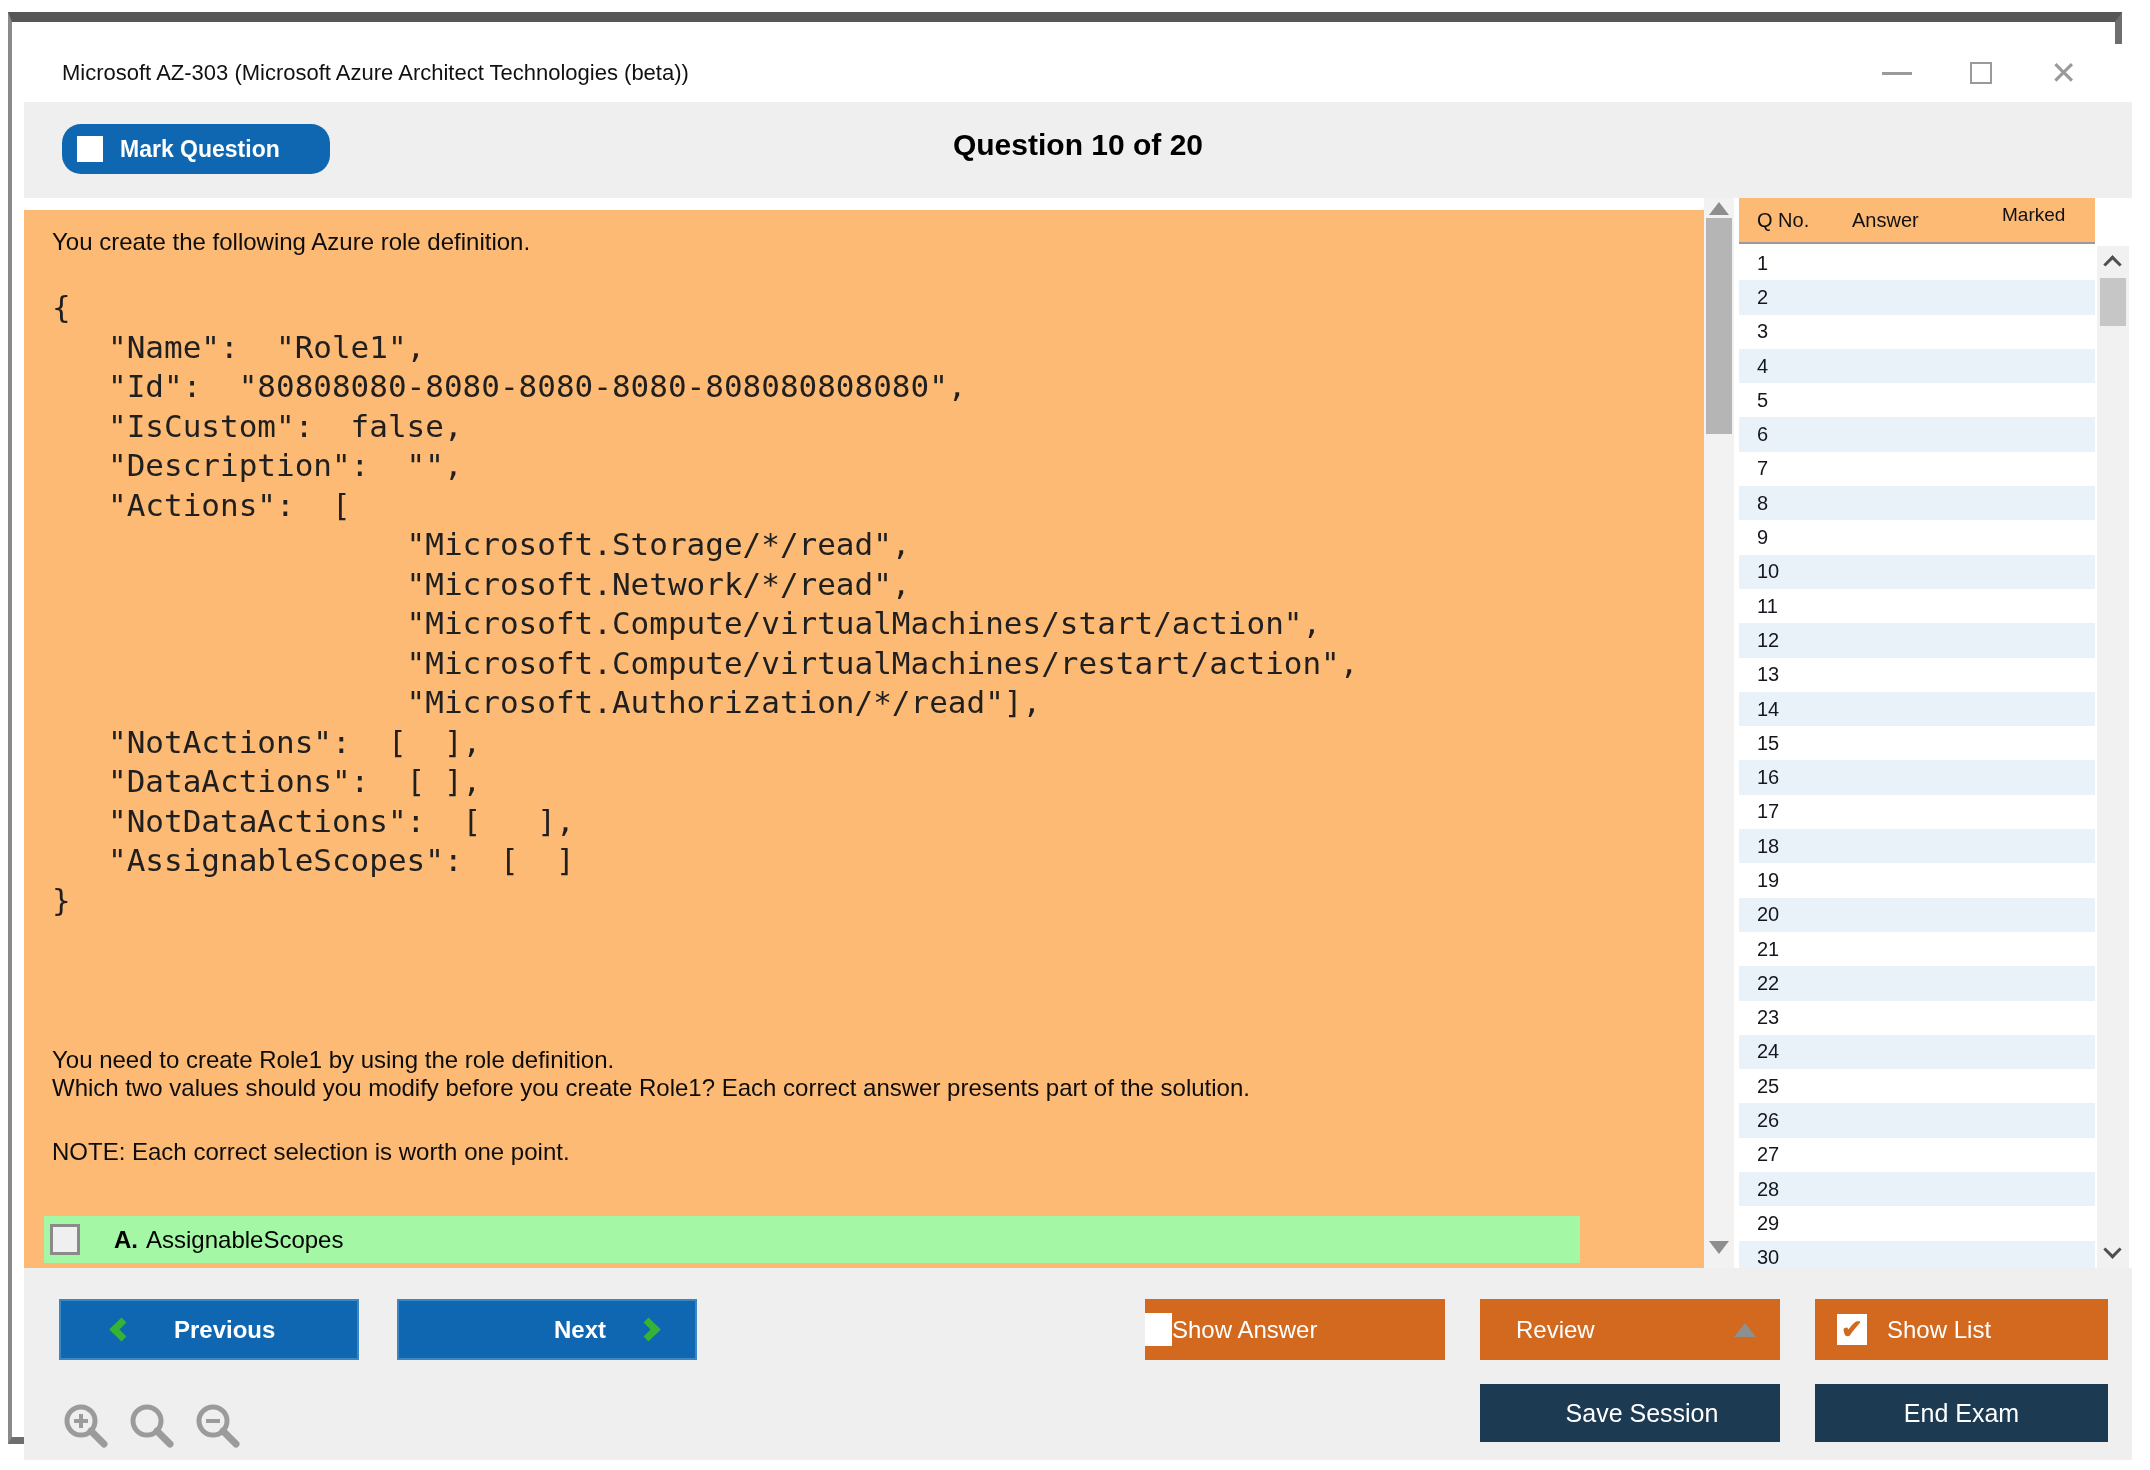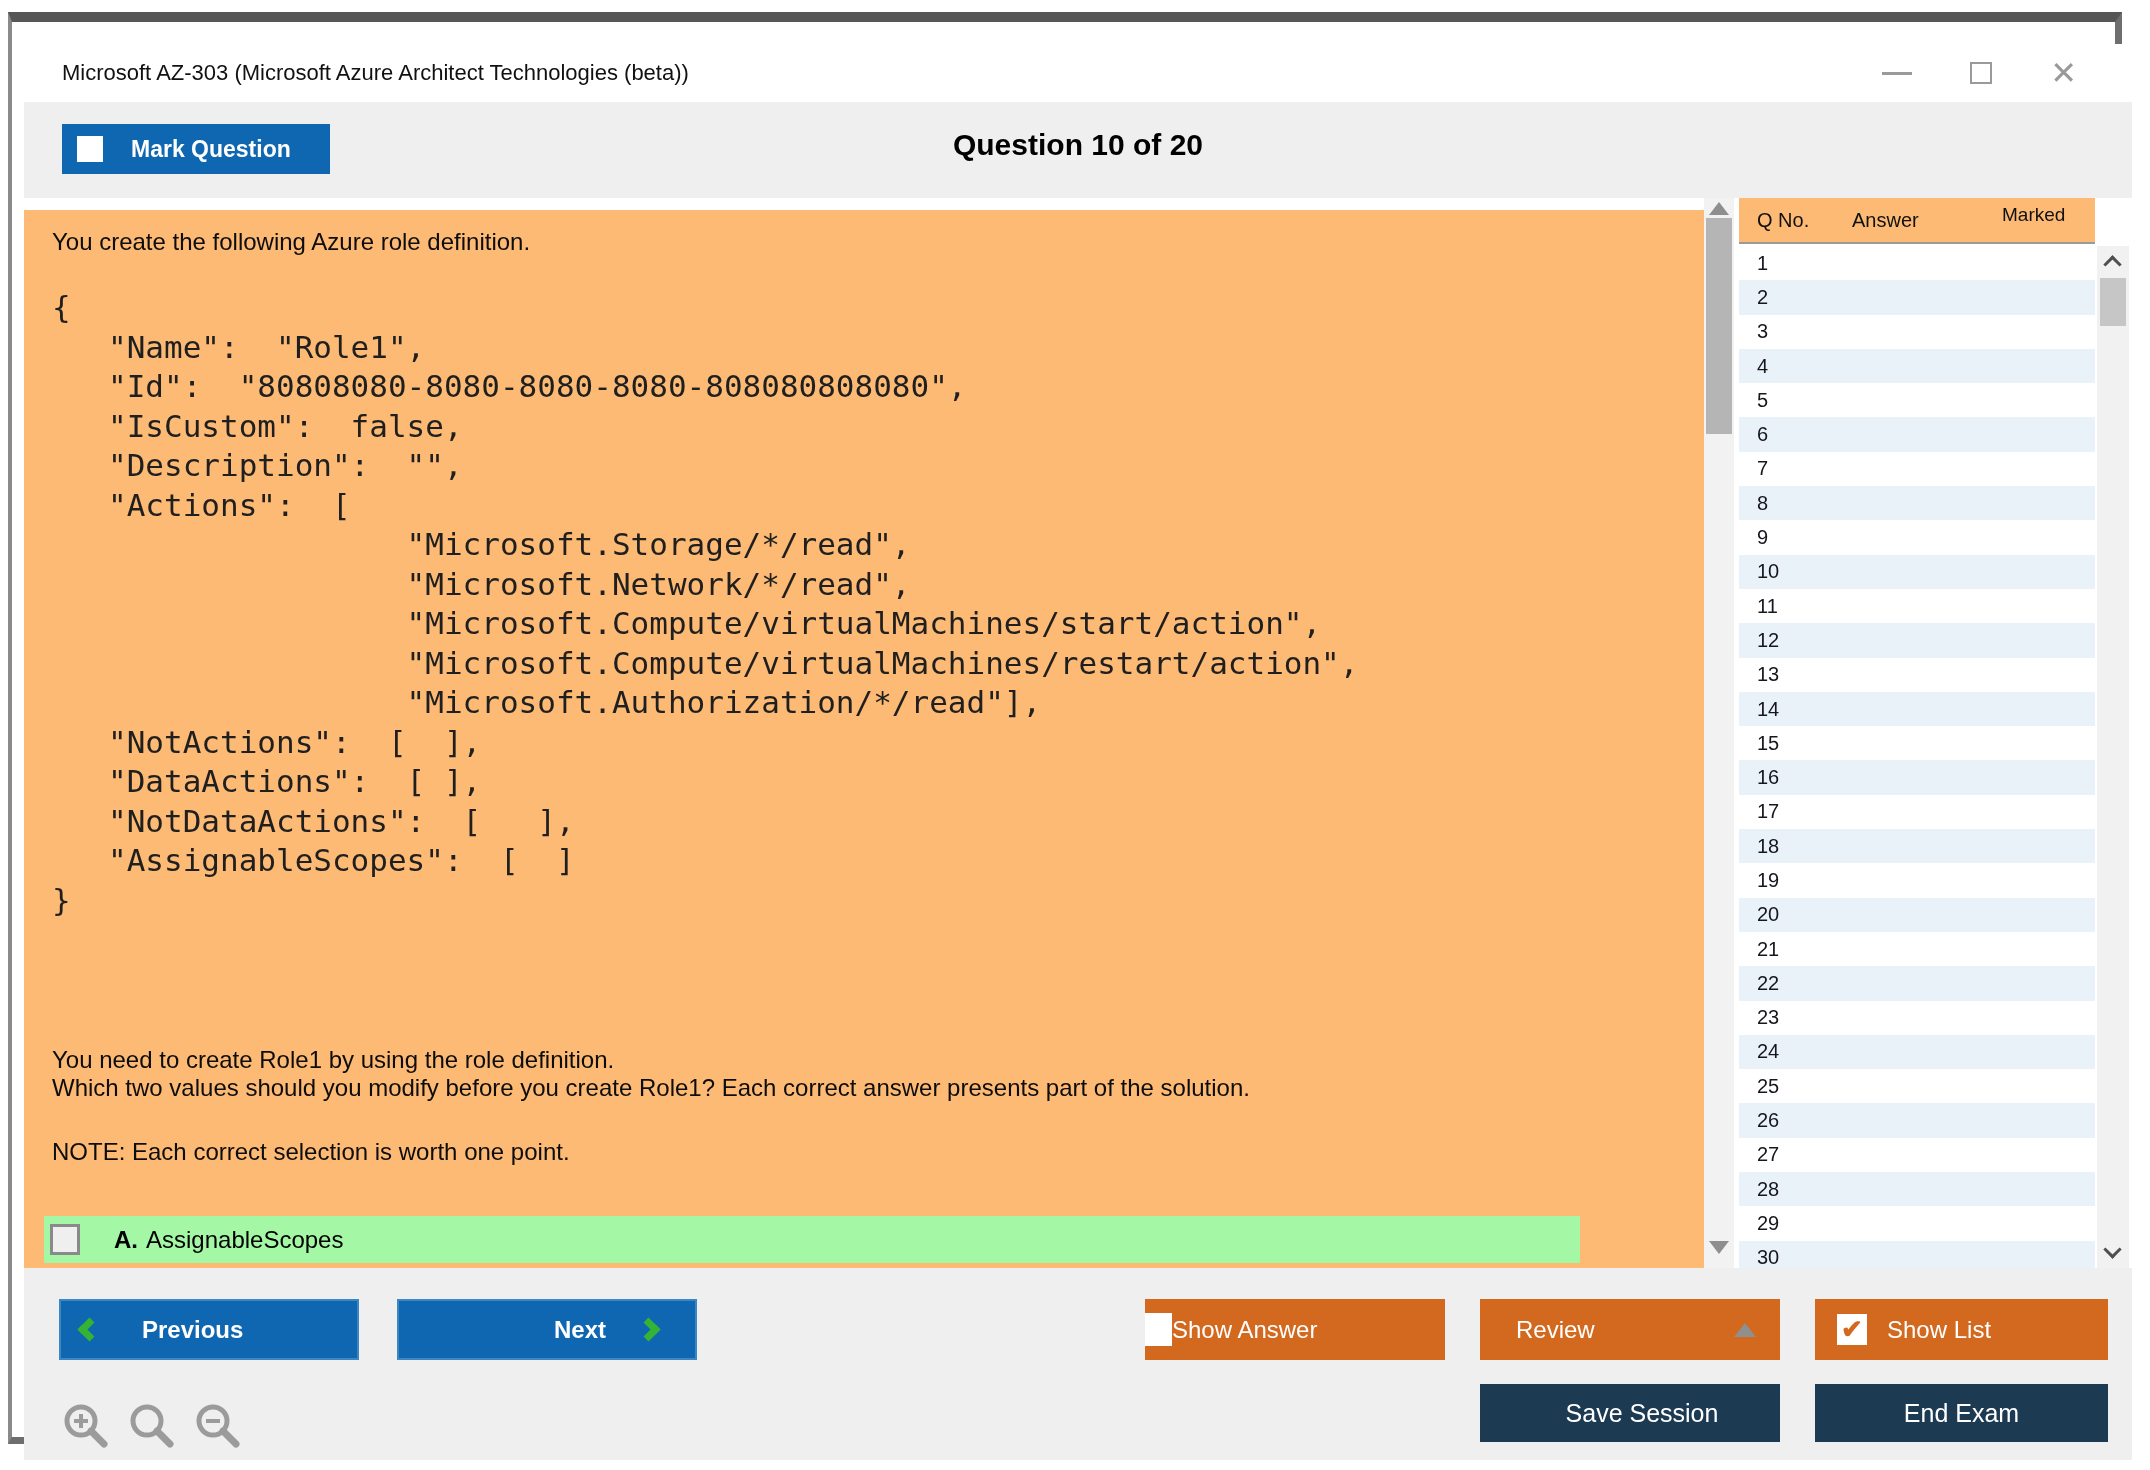--- a/index.html
+++ b/index.html
@@ -16,22 +16,22 @@
   .title-text { position:absolute; left:38px; top:16px; font-size:22px; color:#111111; }
   .win-controls { position:absolute; right:55px; top:0; height:58px; display:flex; align-items:center; gap:58px; }
   .ctl-min  { width:30px; height:3px; background:#9a9a9a; }
   .ctl-max  { width:22px; height:22px; border:2px solid #9a9a9a; }
   .ctl-close{ font-size:32px; color:#9a9a9a; line-height:1; font-weight:400; }
 
   
   .header-band { position:absolute; left:12px; top:80px; width:2108px; height:96px; background:#efeff0; }
   .mark-btn {
     position:absolute; left:38px; top:22px; width:268px; height:50px;
-    background:#0f67b1; color:#ffffff; display:flex; align-items:center; gap:28px;
-    padding-left:15px; font-size:23px; font-weight:bold; cursor:pointer;
+    background:#0f67b1; color:#ffffff; display:flex; align-items:center; gap:17px;
+    padding-left:15px; font-size:23px; font-weight:bold; cursor:pointer;border-radius:19px;
   }
   .mark-checkbox { width:26px; height:26px; background:#ffffff; display:inline-block; }
   .q-counter { position:absolute; left:0; top:26px; width:100%; text-align:center; font-size:30px; font-weight:bold; color:#000000; }
 
   
   .body-row { position:absolute; left:12px; top:176px; width:2108px; height:1070px; background:#ffffff; }
 
   .main-clip { position:absolute; left:0; top:12px; width:1680px; height:1070px; overflow:hidden; background:#fdba74; }
   .q-intro   { position:absolute; left:28px; top:18px;  font-size:24px; color:#0d0d0d; }
   .q-code    { position:absolute; left:28px; top:78px;  font-family:"DejaVu Sans Mono", monospace; font-size:31px; line-height:39.5px; color:#1f1f1f; white-space:pre; }
@@ -69,21 +69,21 @@
   .side-thumb { position:absolute; left:3px; top:32px; width:26px; height:48px; background:#c6c6c6; }
 
   
   .footer { position:absolute; left:12px; top:1246px; width:2108px; height:192px; background:#efeff0; }
 
   .btn { position:absolute; display:flex; align-items:center; color:#ffffff; font-size:24px; cursor:pointer; }
   .btn-blue { background:#0f67b1; border:2px solid #3c86c4; font-weight:bold;padding-left:32px; }
   .btn-orange { background:#d2691e; }
   .btn-navy { background:#1c3a52; justify-content:center; }
 
-  .btn-prev { left:35px;  top:31px; width:300px; height:61px; padding-left:20px; gap:44px; }
+  .btn-prev { left:35px;  top:31px; width:300px; height:61px; padding-left:52px; gap:44px; }
   .btn-next { left:373px; top:31px; width:300px; height:61px; justify-content:flex-end; padding-right:38px; gap:34px; }
   .chev-green { width:17px; height:17px; border-left:7px solid #35b335; border-bottom:7px solid #35b335; flex:none; }
   .chev-green.left  { transform:rotate(45deg); }
   .chev-green.right { transform:rotate(225deg); }
 
   .btn-show-answer { left:1121px; top:31px; width:300px; height:61px; }
   .btn-review      { left:1456px; top:31px; width:300px; height:61px; padding-left:36px; }
   .btn-show-list   { left:1791px; top:31px; width:293px; height:61px; padding-left:22px; gap:20px; }
   .white-box { width:27px; height:33px; background:#ffffff; flex:none; }
   .check-box { width:30px; height:31px; background:#ffffff; flex:none; color:#d2691e; font-weight:bold; font-size:26px; display:flex; align-items:center; justify-content:center; }

